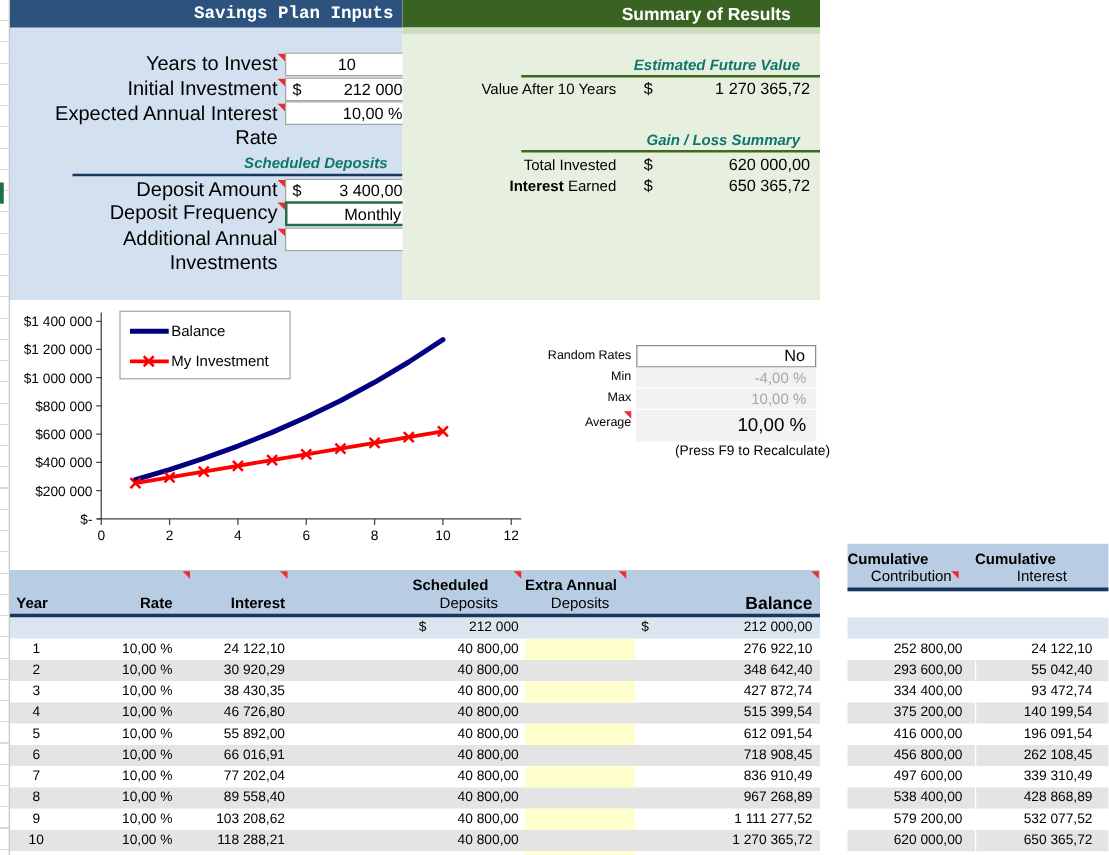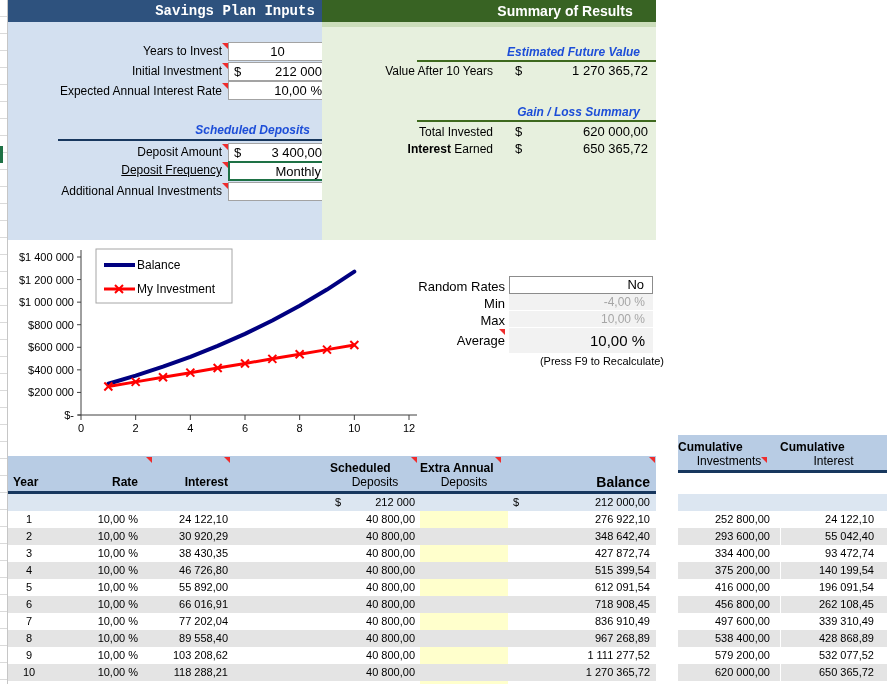--- a/index.html
+++ b/index.html
@@ -12,43 +12,43 @@
     background:repeating-linear-gradient(to bottom,#FFFFFF 0 16px,#DADADA 16px 17px);}
   #left-strip-tick{left:0;top:146px;width:3px;height:17px;background:#1E7145;}
   
   #inputs-panel{left:8px;top:0;width:314px;height:240px;background:#D3E0F0;}
   #summary-panel{left:322px;top:0;width:334px;height:240px;background:#E7F0DE;}
   .title-bar{position:absolute;left:0;top:0;height:22px;width:100%;display:flex;align-items:center;
     color:#fff;font-weight:bold;font-size:14px;}
   #inputs-title{background:#2E527E;padding-left:140px;justify-content:center;font-family:Liberation Mono, monospace;}
   #summary-title{background:#386323;padding-left:152px;justify-content:center;}
   #summary-band{left:0;top:22px;width:334px;height:5px;background:#CBDDBA;position:absolute;}
-  .ilabel{position:absolute;left:0;width:214px;text-align:right;font-size:12px;line-height:19px;}
+  .ilabel{position:absolute;left:0;width:214px;text-align:right;font-size:16px;line-height:19px;}
   .box{position:absolute;left:220px;width:99px;background:#fff;border:1px solid #A3A3A3;
        font-size:13px;display:flex;align-items:center;}
   .box .cur{padding-left:5px;}
   .box .val{flex:1;text-align:right;padding-right:4px;white-space:pre;}
   .box .val.center{text-align:center;padding-right:0;}
   .tri{position:absolute;width:0;height:0;border-left:6px solid transparent;border-top:6px solid #EE2C2C;}
-  .section-head{position:absolute;color:#1d4ed8;font-weight:bold;font-style:italic;font-size:12px;}
+  .section-head{position:absolute;color:#0f766e;font-weight:bold;font-style:italic;font-size:12px;}
   .rule-blue{position:absolute;height:2px;background:#17375E;}
   .rule-green{position:absolute;height:2px;background:#3E691E;}
   
   #freq-box{border:2px solid #1E7145;}
   #freq-handle{position:absolute;right:-4px;bottom:-4px;width:6px;height:6px;background:#1E7145;border:1px solid #fff;}
   #freq-dropdown{left:326px;top:163px;width:19px;height:19px;background:#E8E8E8;border:1px solid #9A9A9A;
     display:flex;align-items:center;justify-content:center;font-size:9px;color:#444;}
   
   .slabel{position:absolute;left:0;width:171px;text-align:right;font-size:12px;}
   .scur{position:absolute;left:193px;font-size:13px;}
   .sval{position:absolute;right:8px;font-size:13px;text-align:right;}
   
   #chart{left:8px;top:240px;width:412px;height:210px;background:#fff;}
   
-  .rlabel{position:absolute;width:125px;text-align:right;font-size:13px;}
+  .rlabel{position:absolute;width:125px;text-align:right;font-size:10px;}
   .rcell{position:absolute;left:509px;width:144px;text-align:right;}
   #rr-no{top:276px;height:18px;background:#fff;border:1px solid #8C8C8C;font-size:13px;line-height:16px;padding-right:8px;}
   #rr-min,#rr-max{background:#F2F2F2;color:#A6A6A6;font-size:12px;height:17px;line-height:17px;padding-right:8px;border-bottom:1px solid #FFF;}
   #rr-min{top:294px;}#rr-max{top:311px;}
   #rr-avg{top:328px;height:25px;background:#F2F2F2;font-size:15px;line-height:25px;padding-right:8px;}
   #rr-note{position:absolute;left:502px;top:355px;width:200px;text-align:center;font-size:11px;}
   
   .thead{background:#B8CCE4;border-bottom:3px solid #17375E;display:grid;}
   #main-header{left:8px;top:456px;width:648px;height:38px;grid-template-columns:54px 90px 80px 98px 90px 88px 148px;}
   #cum-header{left:678px;top:435px;width:209px;height:38px;grid-template-columns:102px 107px;}
@@ -114,21 +114,21 @@
     <div class="section-head" style="top:123px;right:12px;">Scheduled Deposits</div>
     <div class="rule-blue" style="left:50px;top:139px;width:264px;"></div>
 
     <div class="ilabel" style="top:143px;">Deposit Amount</div>
     <div class="tri" style="left:214px;top:144px;"></div>
     <div class="box" style="top:143px;height:19px;">
       <span class="cur">$</span>
       <span class="val">3 400,00</span>
     </div>
 
-    <div class="ilabel" style="top:161px;text-decoration:underline;">Deposit Frequency</div>
+    <div class="ilabel" style="top:161px;">Deposit Frequency</div>
     <div class="tri" style="left:214px;top:162px;"></div>
     <div class="box" id="freq-box" style="top:161px;height:20px;">
       <span class="val">Monthly</span>
       <span id="freq-handle"></span>
     </div>
 
     <div class="ilabel" style="top:182px;">Additional Annual Investments</div>
     <div class="tri" style="left:214px;top:183px;"></div>
     <div class="box" style="top:182px;height:19px;">
       <span class="val"></span>
@@ -243,21 +243,21 @@
         <span class="l1">Extra Annual</span>
         <span class="l2">Deposits</span>
       </div>
     <div class="hcell">
         <span class="h-balance">Balance</span>
       </div>
   </div>
   <div id="cum-header" class="abs thead">
     <div class="hcell">
         <span class="l1">Cumulative</span>
-        <span class="l2">Investments</span>
+        <span class="l2">Contribution</span>
       </div>
     <div class="hcell">
         <span class="l1">Cumulative</span>
         <span class="l2">Interest</span>
       </div>
   </div>
 
   <div class="tri" style="left:146px;top:457px;"></div>
   <div class="tri" style="left:224px;top:457px;"></div>
   <div class="tri" style="left:411px;top:457px;"></div>

